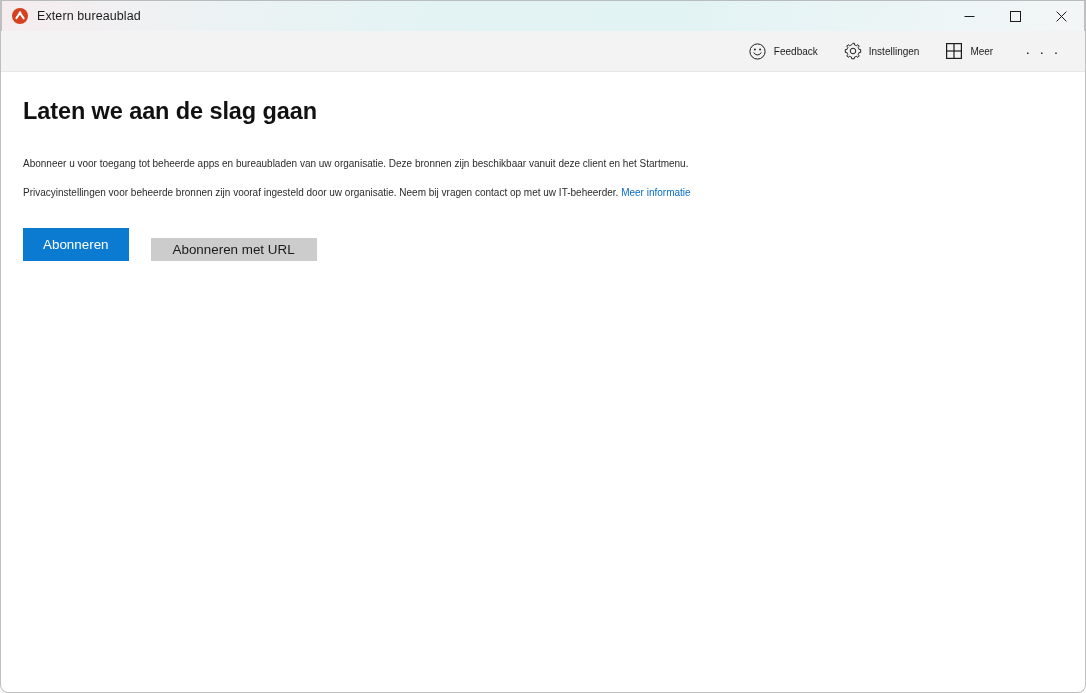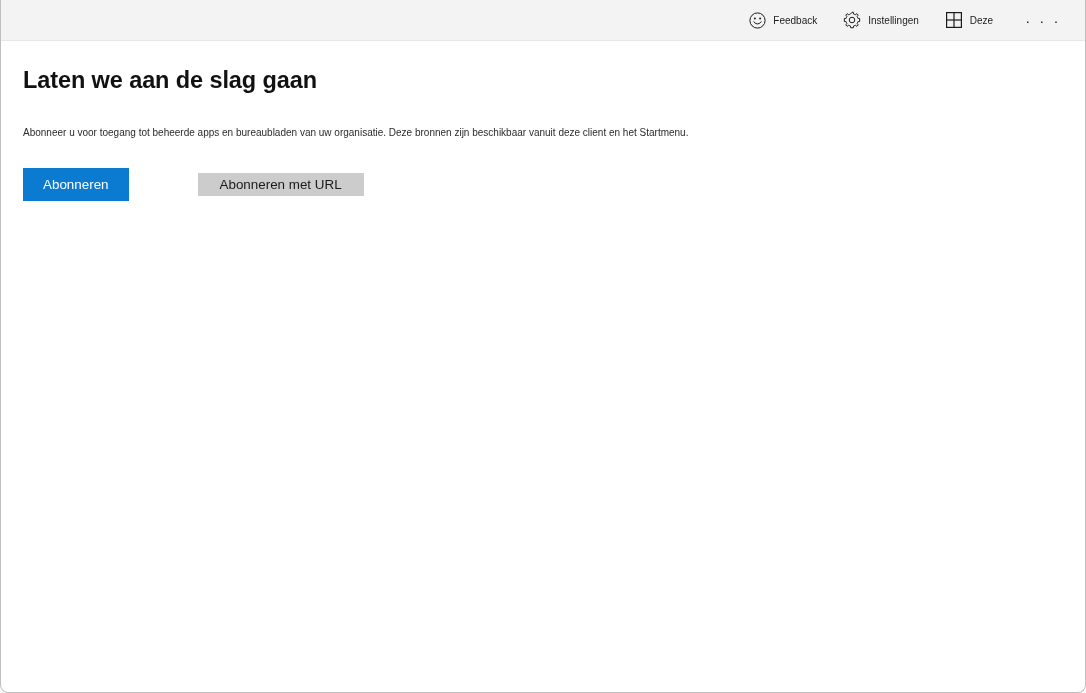--- a/index.html
+++ b/index.html
@@ -163,23 +163,22 @@
   }
 
   #more-info-link {
     color: #0a6cc4;
     text-decoration: none;
     cursor: pointer;
   }
 
   #button-row {
     display: flex;
-    align-items: center;
+    align-items: flex-end;
     margin-top: 21px;
-    gap: 47px;
   }
   #subscribe-button {
     background: #0b7ad1;
     color: #ffffff;
     border: none;
     font-size: 13.4px;
     font-family: "Liberation Sans", sans-serif;
     height: 33px;
     padding: 0 20px;
     cursor: pointer;
@@ -194,20 +193,43 @@
     padding: 0 22px;
     margin-left: 22px;
     cursor: pointer;
   }
 </style>
 </head>
 <body>
 
 <div id="window">
 
+  <div id="titlebar">
+    <div id="app-icon"></div>
+    <span id="title-text">Extern bureaublad</span>
+
+    <div id="win-controls">
+      <div class="win-btn">
+        <svg width="11" height="11" viewBox="0 0 11 11" aria-hidden="true">
+          <line x1="0.5" y1="5.5" x2="10.5" y2="5.5" stroke="#1b1b1b" stroke-width="1"></line>
+        </svg>
+      </div>
+      <div class="win-btn">
+        <svg width="11" height="11" viewBox="0 0 11 11" aria-hidden="true">
+          <rect x="0.5" y="0.5" width="10" height="10" fill="none" stroke="#1b1b1b" stroke-width="1"></rect>
+        </svg>
+      </div>
+      <div class="win-btn">
+        <svg width="11" height="11" viewBox="0 0 11 11" aria-hidden="true">
+          <line x1="0.6" y1="0.6" x2="10.4" y2="10.4" stroke="#1b1b1b" stroke-width="1"></line>
+          <line x1="10.4" y1="0.6" x2="0.6" y2="10.4" stroke="#1b1b1b" stroke-width="1"></line>
+        </svg>
+      </div>
+    </div>
+  </div>
 
   <div id="toolbar">
 
     <div class="cmd">
       <span class="cmd-icon">
         <svg width="17" height="17" viewBox="0 0 17 17" aria-hidden="true">
           <circle cx="8.5" cy="8.5" r="7.6" fill="none" stroke="#1b1b1b" stroke-width="1"></circle>
           <circle cx="5.9" cy="6.5" r="0.95" fill="#1b1b1b"></circle>
           <circle cx="11.1" cy="6.5" r="0.95" fill="#1b1b1b"></circle>
           <path d="M4.9 9.8 A4.1 4.1 0 0 0 12.1 9.8" fill="none" stroke="#1b1b1b" stroke-width="1" stroke-linecap="round"></path>
@@ -227,32 +249,33 @@
     </div>
 
     <div class="cmd">
       <span class="cmd-icon">
         <svg width="16" height="16" viewBox="0 0 16 16" aria-hidden="true">
           <rect x="0.6" y="0.6" width="14.8" height="14.8" fill="none" stroke="#1b1b1b" stroke-width="1.2"></rect>
           <line x1="8" y1="0.6" x2="8" y2="15.4" stroke="#1b1b1b" stroke-width="1.2"></line>
           <line x1="0.6" y1="8" x2="15.4" y2="8" stroke="#1b1b1b" stroke-width="1.2"></line>
         </svg>
       </span>
-      <span class="cmd-label">Deze</span>
+      <span class="cmd-label">Meer</span>
     </div>
 
     <div id="overflow-cmd">· · ·</div>
   </div>
 
   <div id="content">
 
     <h1 id="page-heading">Laten we aan de slag gaan</h1>
 
     <p class="body-line">Abonneer u voor toegang tot beheerde apps en bureaubladen van uw organisatie. Deze bronnen zijn beschikbaar vanuit deze client en het Startmenu.</p>
 
+    <p class="body-line"><span>Privacyinstellingen voor beheerde bronnen zijn vooraf ingesteld door uw organisatie. Neem bij vragen contact op met uw IT-beheerder.&nbsp;</span><a id="more-info-link" href="#">Meer informatie</a></p>
 
     <div id="button-row">
       <button id="subscribe-button">Abonneren</button>
       <button id="subscribe-url-button">Abonneren met URL</button>
     </div>
 
   </div>
 </div>
 
 </body></html>

